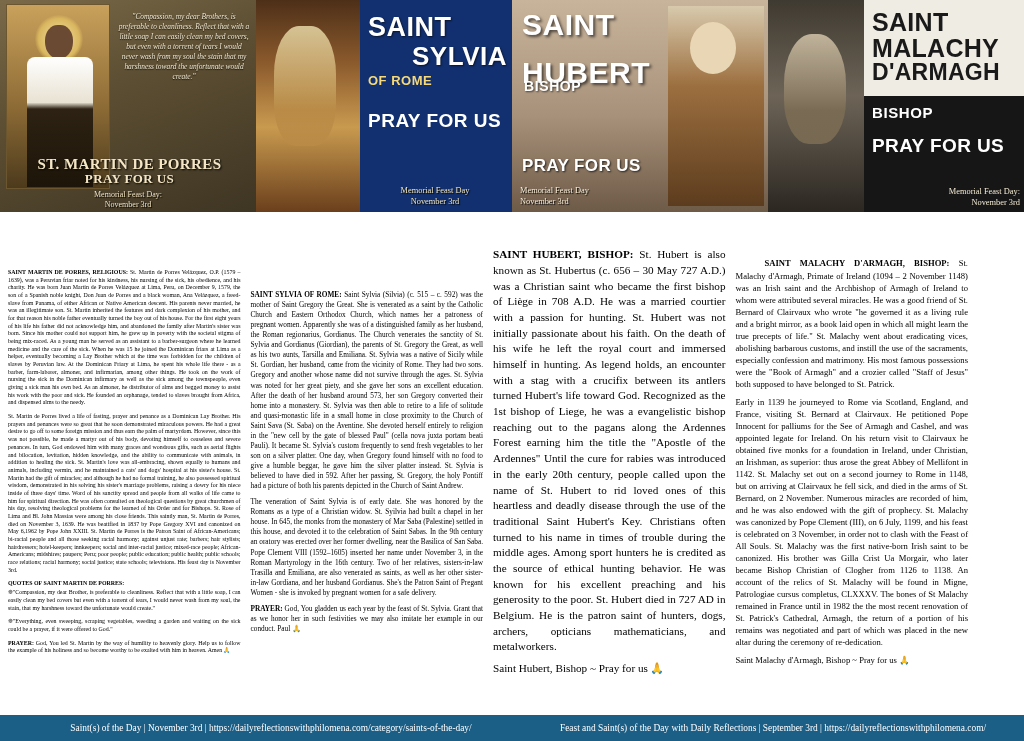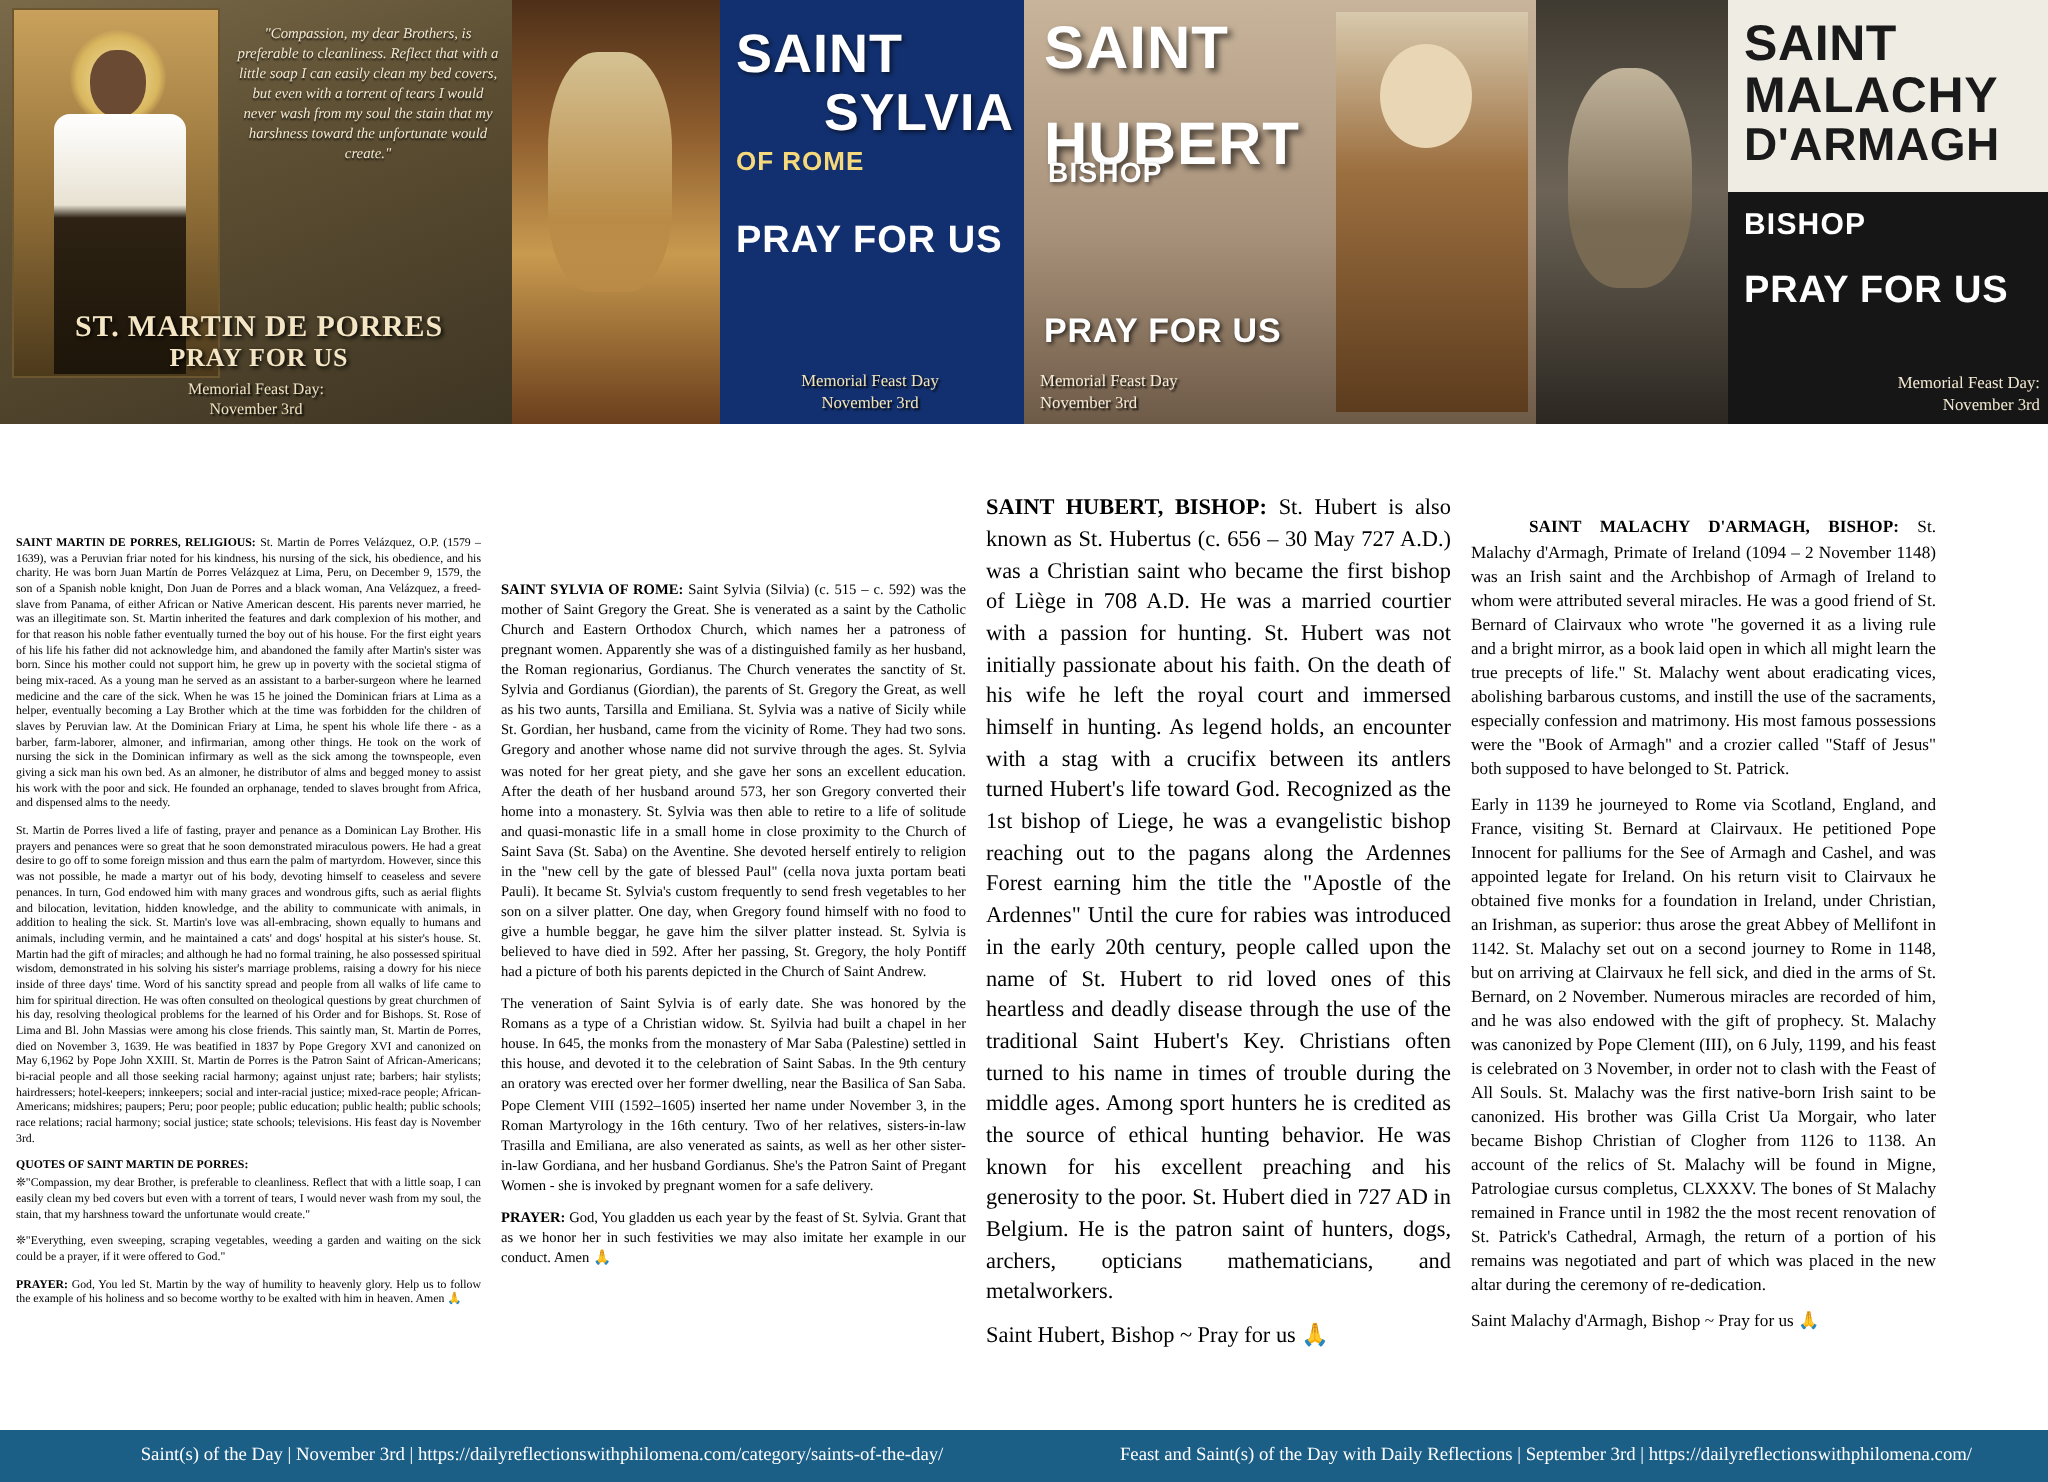--- a/index.html
+++ b/index.html
@@ -360,21 +360,21 @@
       <p><span>St. Martin de Porres lived a life of fasting, prayer and penance as a Dominican Lay Brother. His prayers and penances were so great that he soon demonstrated miraculous powers. He had a great desire to go off to some foreign mission and thus earn the palm of martyrdom. However, since this was not possible, he made a martyr out of his body, devoting himself to ceaseless and severe penances. In turn, God endowed him with many graces and wondrous gifts, such as aerial flights and bilocation, levitation, hidden knowledge, and the ability to communicate with animals, in addition to healing the sick. St. Martin's love was all-embracing, shown equally to humans and animals, including vermin, and he maintained a cats' and dogs' hospital at his sister's house. St. Martin had the gift of miracles; and although he had no formal training, he also possessed spiritual wisdom, demonstrated in his solving his sister's marriage problems, raising a dowry for his niece inside of three days' time. Word of his sanctity spread and people from all walks of life came to him for spiritual direction. He was often consulted on theological questions by great churchmen of his day, resolving theological problems for the learned of his Order and for Bishops. St. Rose of Lima and Bl. John Massias were among his close friends. This saintly man, St. Martin de Porres, died on November 3, 1639. He was beatified in 1837 by Pope Gregory XVI and canonized on May 6,1962 by Pope John XXIII. St. Martin de Porres is the Patron Saint of African-Americans; bi-racial people and all those seeking racial harmony; against unjust rate; barbers; hair stylists; hairdressers; hotel-keepers; innkeepers; social and inter-racial justice; mixed-race people; African-Americans; midshires; paupers; Peru; poor people; public education; public health; public schools; race relations; racial harmony; social justice; state schools; televisions. His feast day is November 3rd.</span></p>
       <div class="quotes-head">QUOTES OF SAINT MARTIN DE PORRES:</div>
       <p><span>❊"Compassion, my dear Brother, is preferable to cleanliness. Reflect that with a little soap, I can easily clean my bed covers but even with a torrent of tears, I would never wash from my soul, the stain, that my harshness toward the unfortunate would create."</span></p>
       <p><span>❊"Everything, even sweeping, scraping vegetables, weeding a garden and waiting on the sick could be a prayer, if it were offered to God."</span></p>
       <p><span class="lead-name">PRAYER:</span><span> God, You led St. Martin by the way of humility to heavenly glory. Help us to follow the example of his holiness and so become worthy to be exalted with him in heaven. Amen 🙏</span></p>
     </div>
 
     <div class="col med">
       <p><span class="lead-name">SAINT SYLVIA OF ROME:</span><span> Saint Sylvia (Silvia) (c. 515 – c. 592) was the mother of Saint Gregory the Great. She is venerated as a saint by the Catholic Church and Eastern Orthodox Church, which names her a patroness of pregnant women. Apparently she was of a distinguished family as her husband, the Roman regionarius, Gordianus. The Church venerates the sanctity of St. Sylvia and Gordianus (Giordian), the parents of St. Gregory the Great, as well as his two aunts, Tarsilla and Emiliana. St. Sylvia was a native of Sicily while St. Gordian, her husband, came from the vicinity of Rome. They had two sons. Gregory and another whose name did not survive through the ages. St. Sylvia was noted for her great piety, and she gave her sons an excellent education. After the death of her husband around 573, her son Gregory converted their home into a monastery. St. Sylvia was then able to retire to a life of solitude and quasi-monastic life in a small home in close proximity to the Church of Saint Sava (St. Saba) on the Aventine. She devoted herself entirely to religion in the "new cell by the gate of blessed Paul" (cella nova juxta portam beati Pauli). It became St. Sylvia's custom frequently to send fresh vegetables to her son on a silver platter. One day, when Gregory found himself with no food to give a humble beggar, he gave him the silver platter instead. St. Sylvia is believed to have died in 592. After her passing, St. Gregory, the holy Pontiff had a picture of both his parents depicted in the Church of Saint Andrew.</span></p>
       <p><span>The veneration of Saint Sylvia is of early date. She was honored by the Romans as a type of a Christian widow. St. Syilvia had built a chapel in her house. In 645, the monks from the monastery of Mar Saba (Palestine) settled in this house, and devoted it to the celebration of Saint Sabas. In the 9th century an oratory was erected over her former dwelling, near the Basilica of San Saba. Pope Clement VIII (1592–1605) inserted her name under November 3, in the Roman Martyrology in the 16th century. Two of her relatives, sisters-in-law Trasilla and Emiliana, are also venerated as saints, as well as her other sister-in-law Gordiana, and her husband Gordianus. She's the Patron Saint of Pregant Women - she is invoked by pregnant women for a safe delivery.</span></p>
-      <p><span class="lead-name">PRAYER:</span><span> God, You gladden us each year by the feast of St. Sylvia. Grant that as we honor her in such festivities we may also imitate her example in our conduct. Amen 🙏</span></p>
+      <p><span class="lead-name">PRAYER:</span><span> God, You gladden us each year by the feast of St. Sylvia. Grant that as we honor her in such festivities we may also imitate her example in our conduct. Paul 🙏</span></p>
     </div>
 
     <div class="col big">
       <p><span class="lead-name">SAINT HUBERT, BISHOP:</span><span> St. Hubert is also known as St. Hubertus (c. 656 – 30 May 727 A.D.) was a Christian saint who became the first bishop of Liège in 708 A.D. He was a married courtier with a passion for hunting. St. Hubert was not initially passionate about his faith. On the death of his wife he left the royal court and immersed himself in hunting. As legend holds, an encounter with a stag with a crucifix between its antlers turned Hubert's life toward God. Recognized as the 1st bishop of Liege, he was a evangelistic bishop reaching out to the pagans along the Ardennes Forest earning him the title the "Apostle of the Ardennes" Until the cure for rabies was introduced in the early 20th century, people called upon the name of St. Hubert to rid loved ones of this heartless and deadly disease through the use of the traditional Saint Hubert's Key. Christians often turned to his name in times of trouble during the middle ages. Among sport hunters he is credited as the source of ethical hunting behavior. He was known for his excellent preaching and his generosity to the poor. St. Hubert died in 727 AD in Belgium. He is the patron saint of hunters, dogs, archers, opticians mathematicians, and metalworkers.</span></p>
       <p><span>Saint Hubert, Bishop ~ Pray for us 🙏</span></p>
     </div>
 
     <div class="col mid">
       <p><span class="lead-name">SAINT MALACHY D'ARMAGH, BISHOP:</span><span> St. Malachy d'Armagh, Primate of Ireland (1094 – 2 November 1148) was an Irish saint and the Archbishop of Armagh of Ireland to whom were attributed several miracles. He was a good friend of St. Bernard of Clairvaux who wrote "he governed it as a living rule and a bright mirror, as a book laid open in which all might learn the true precepts of life." St. Malachy went about eradicating vices, abolishing barbarous customs, and instill the use of the sacraments, especially confession and matrimony. His most famous possessions were the "Book of Armagh" and a crozier called "Staff of Jesus" both supposed to have belonged to St. Patrick.</span></p>
       <p><span>Early in 1139 he journeyed to Rome via Scotland, England, and France, visiting St. Bernard at Clairvaux. He petitioned Pope Innocent for palliums for the See of Armagh and Cashel, and was appointed legate for Ireland. On his return visit to Clairvaux he obtained five monks for a foundation in Ireland, under Christian, an Irishman, as superior: thus arose the great Abbey of Mellifont in 1142. St. Malachy set out on a second journey to Rome in 1148, but on arriving at Clairvaux he fell sick, and died in the arms of St. Bernard, on 2 November. Numerous miracles are recorded of him, and he was also endowed with the gift of prophecy. St. Malachy was canonized by Pope Clement (III), on 6 July, 1199, and his feast is celebrated on 3 November, in order not to clash with the Feast of All Souls. St. Malachy was the first native-born Irish saint to be canonized. His brother was Gilla Crist Ua Morgair, who later became Bishop Christian of Clogher from 1126 to 1138. An account of the relics of St. Malachy will be found in Migne, Patrologiae cursus completus, CLXXXV. The bones of St Malachy remained in France until in 1982 the the most recent renovation of St. Patrick's Cathedral, Armagh, the return of a portion of his remains was negotiated and part of which was placed in the new altar during the ceremony of re-dedication.</span></p>

